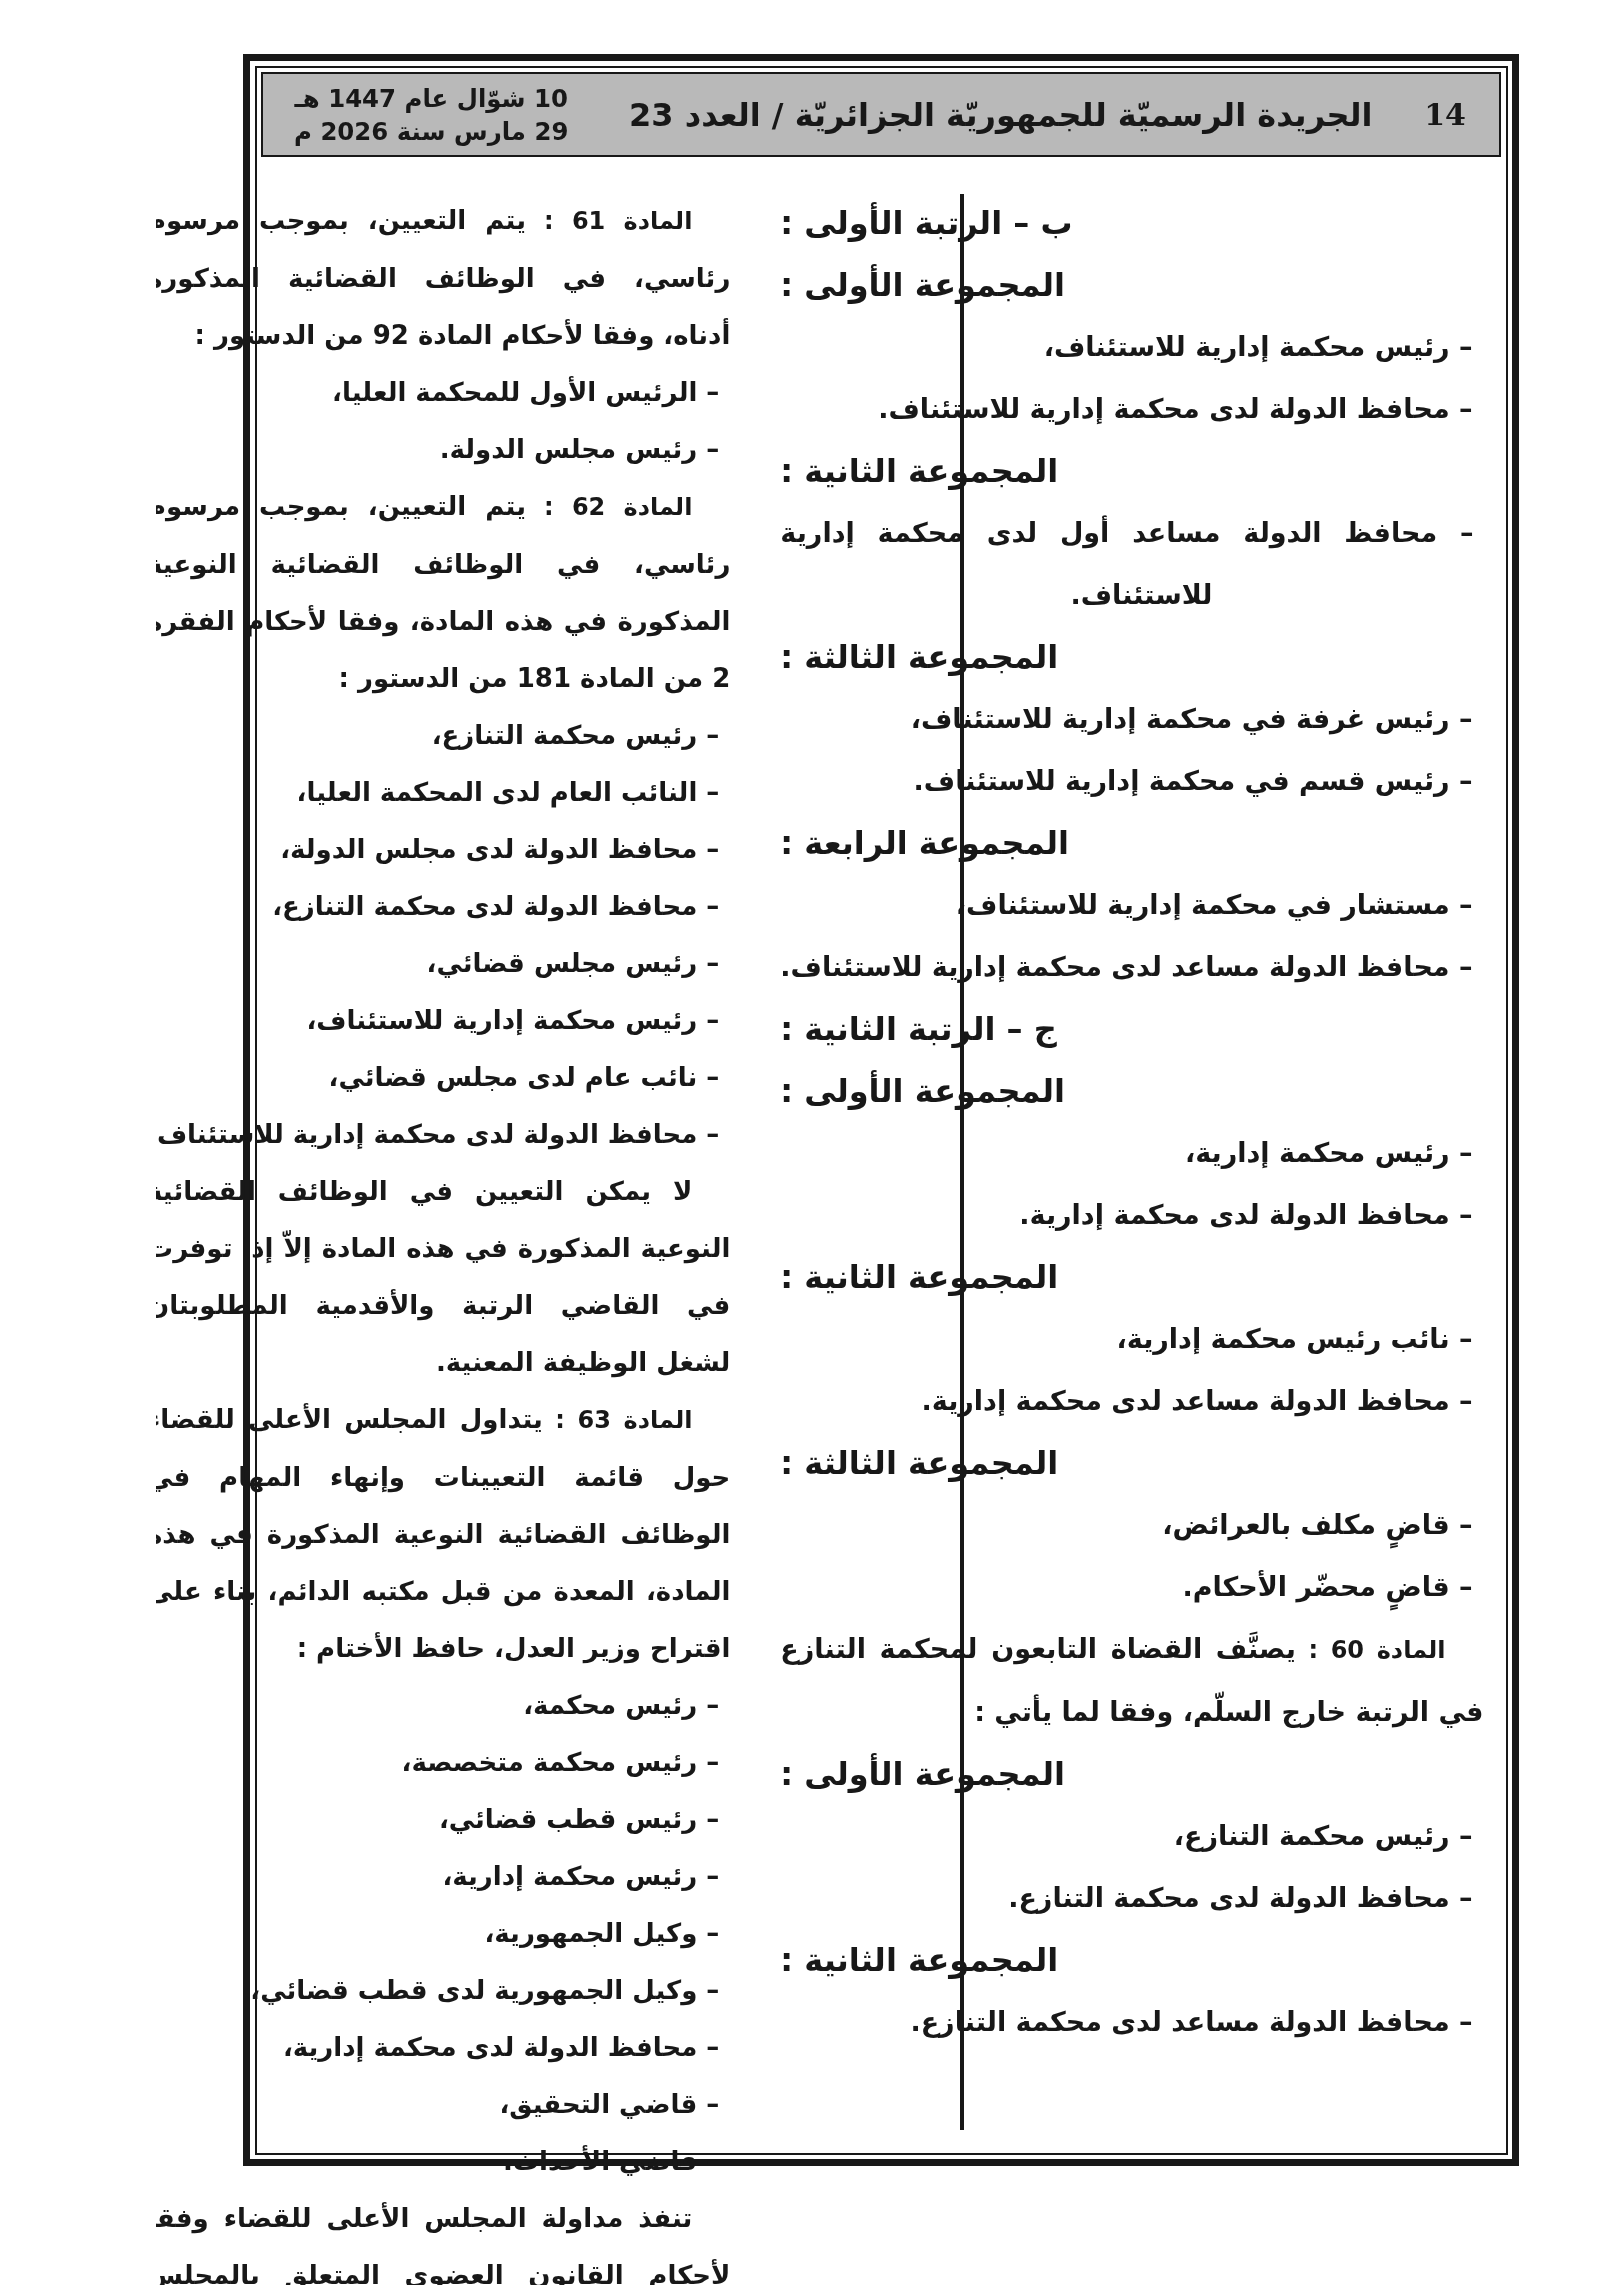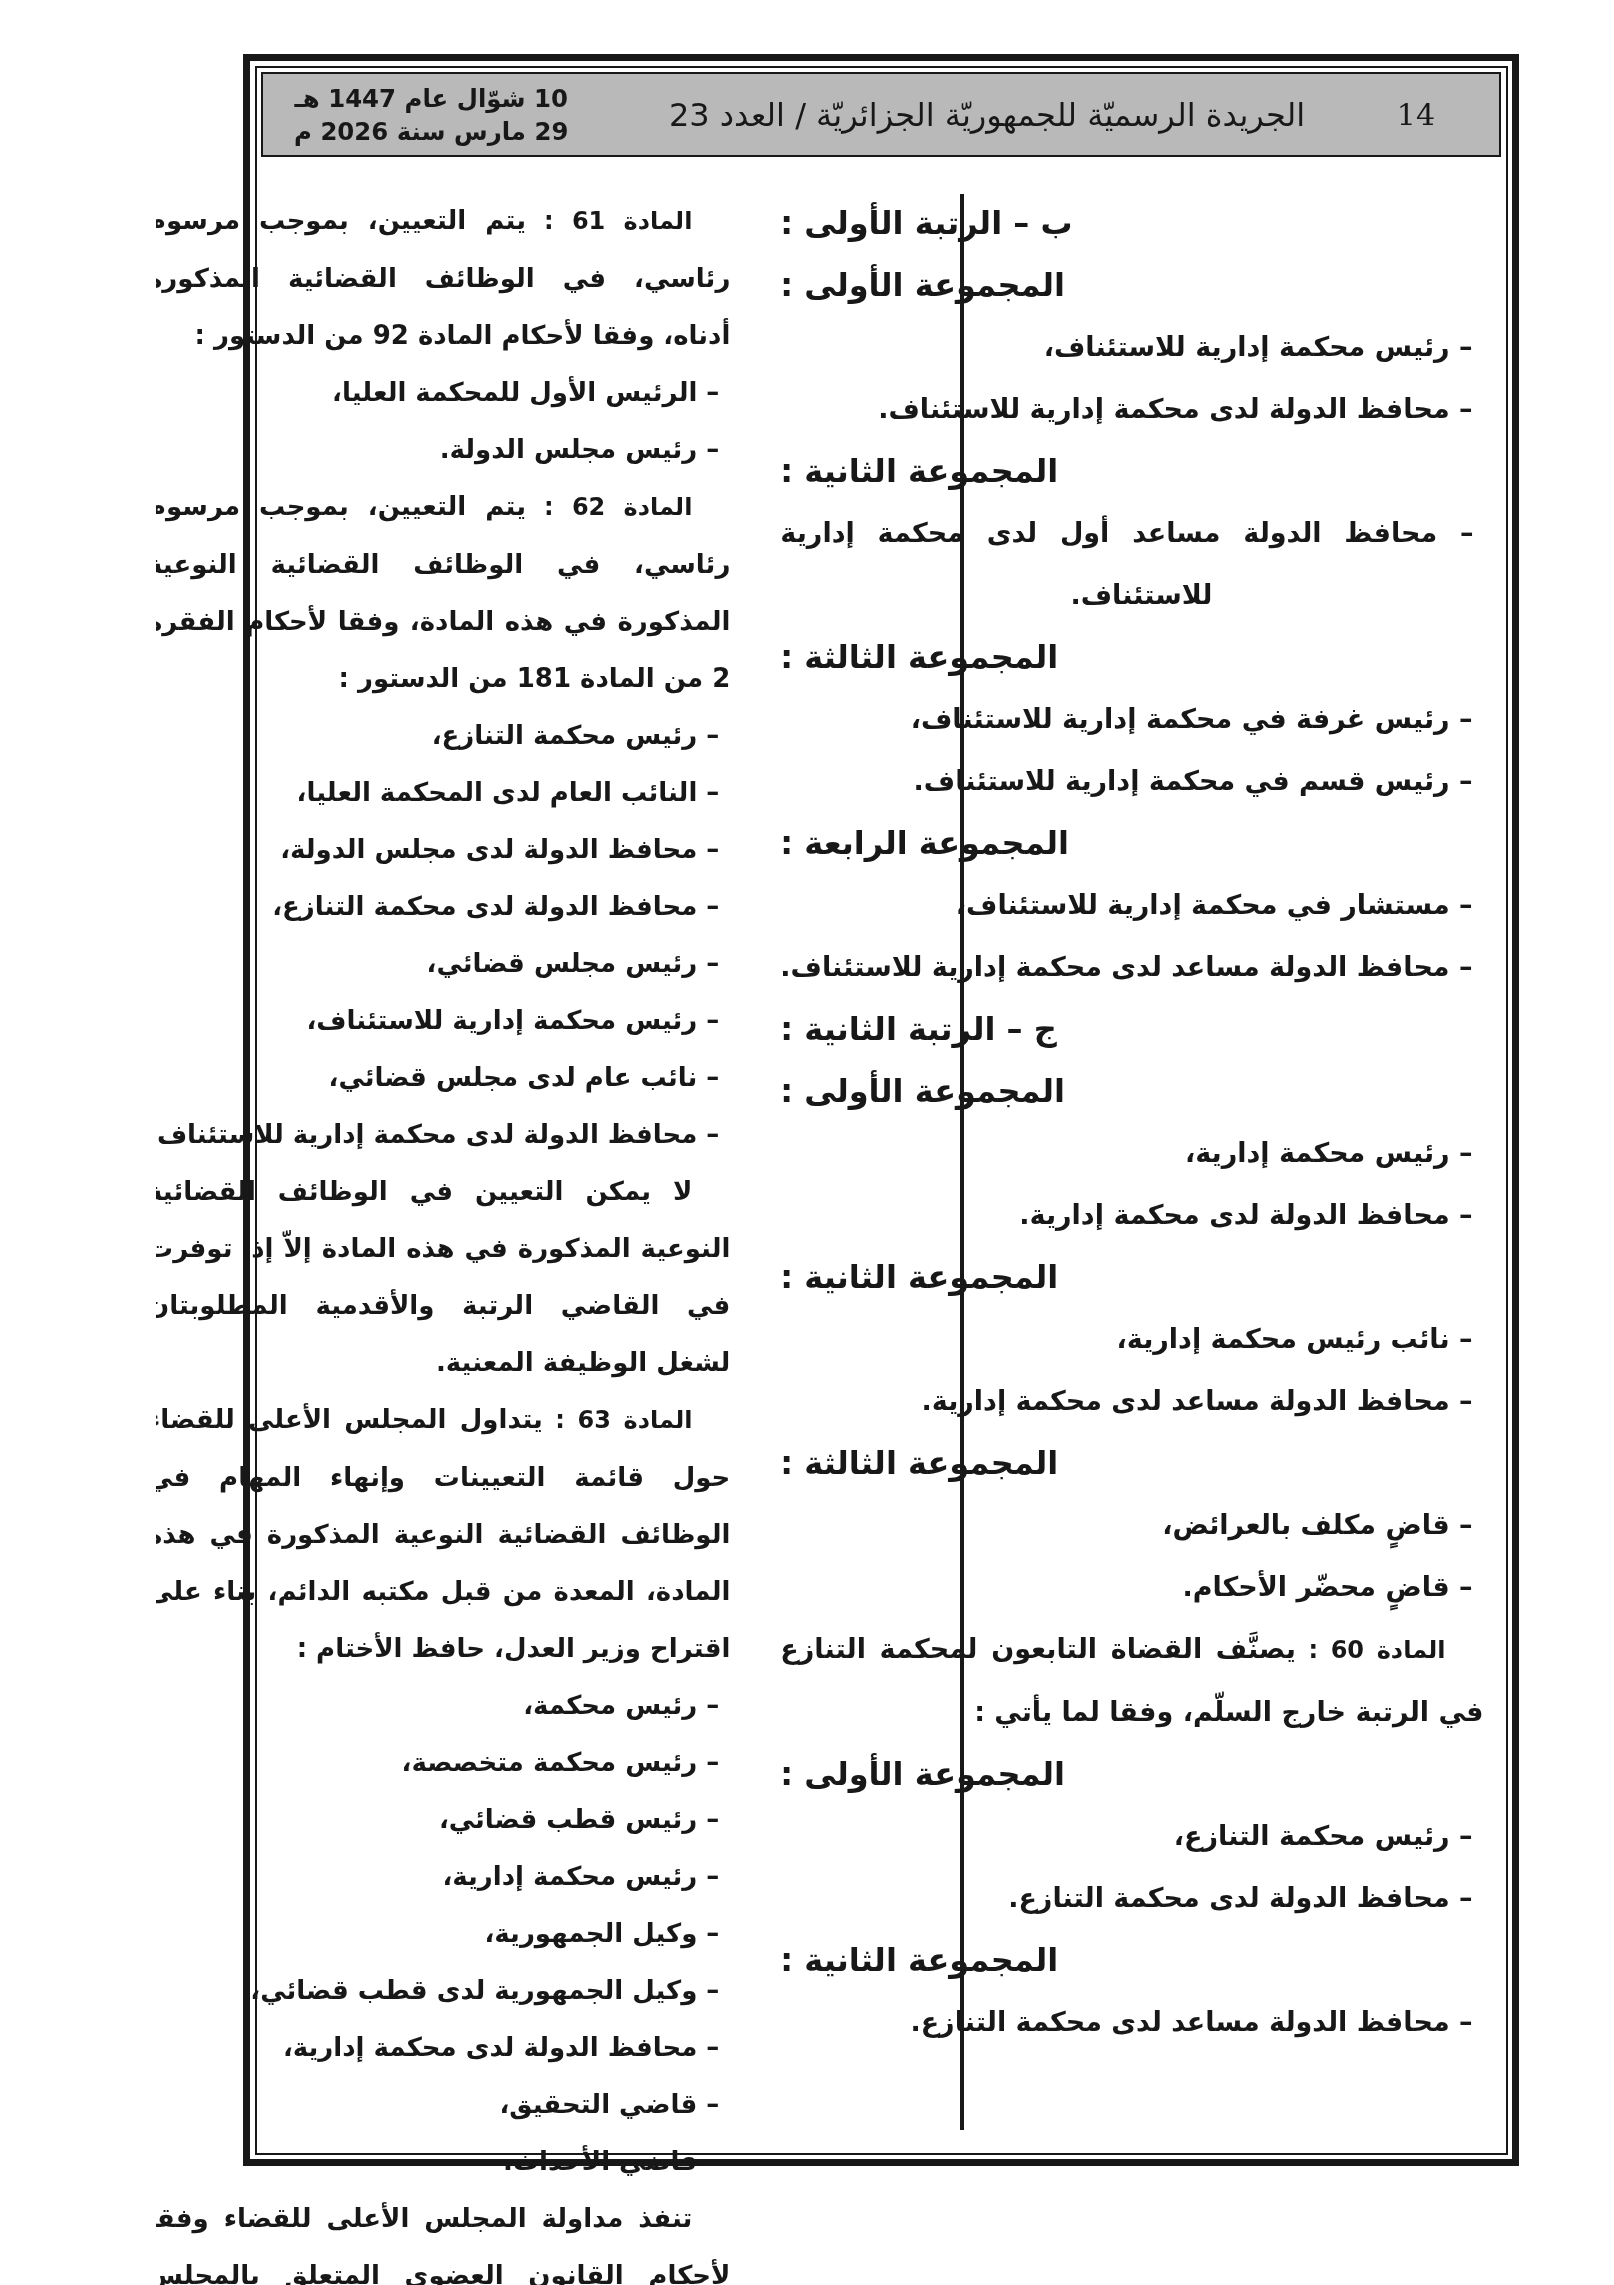--- a/index.html
+++ b/index.html
@@ -28,28 +28,28 @@
   }
   .date-block{
     direction:rtl;
     padding:0 0 0 0;
     margin-left:31px;
     font-weight:bold;font-size:24.4px;line-height:33px;
     text-align:center;white-space:nowrap;
   }
   .masthead-title{
     flex:1;text-align:center;direction:rtl;
-    font-weight:normal;font-size:32px;
+    font-weight:bold;font-size:32px;
     padding-left:9px;
   }
   .page-number{
     direction:ltr;
     font-family:"DejaVu Serif",serif;
-    font-weight:normal;font-size:30px;
-    margin-right:64px;
+    font-weight:bold;font-size:30px;
+    margin-right:33px;
   }
   .columns{
     position:absolute;left:0;right:0;top:93px;bottom:0;
     display:flex;direction:rtl;
     padding:0 11px;
     box-sizing:border-box;
   }
   .col{flex:1 1 0;box-sizing:border-box;font-weight:bold;}
   .col-first{ padding:31px 11px 0 25px;font-size:27px;line-height:62px;}
   .col-second{padding:31px 25px 0 11px;font-size:26px;line-height:57px;}

